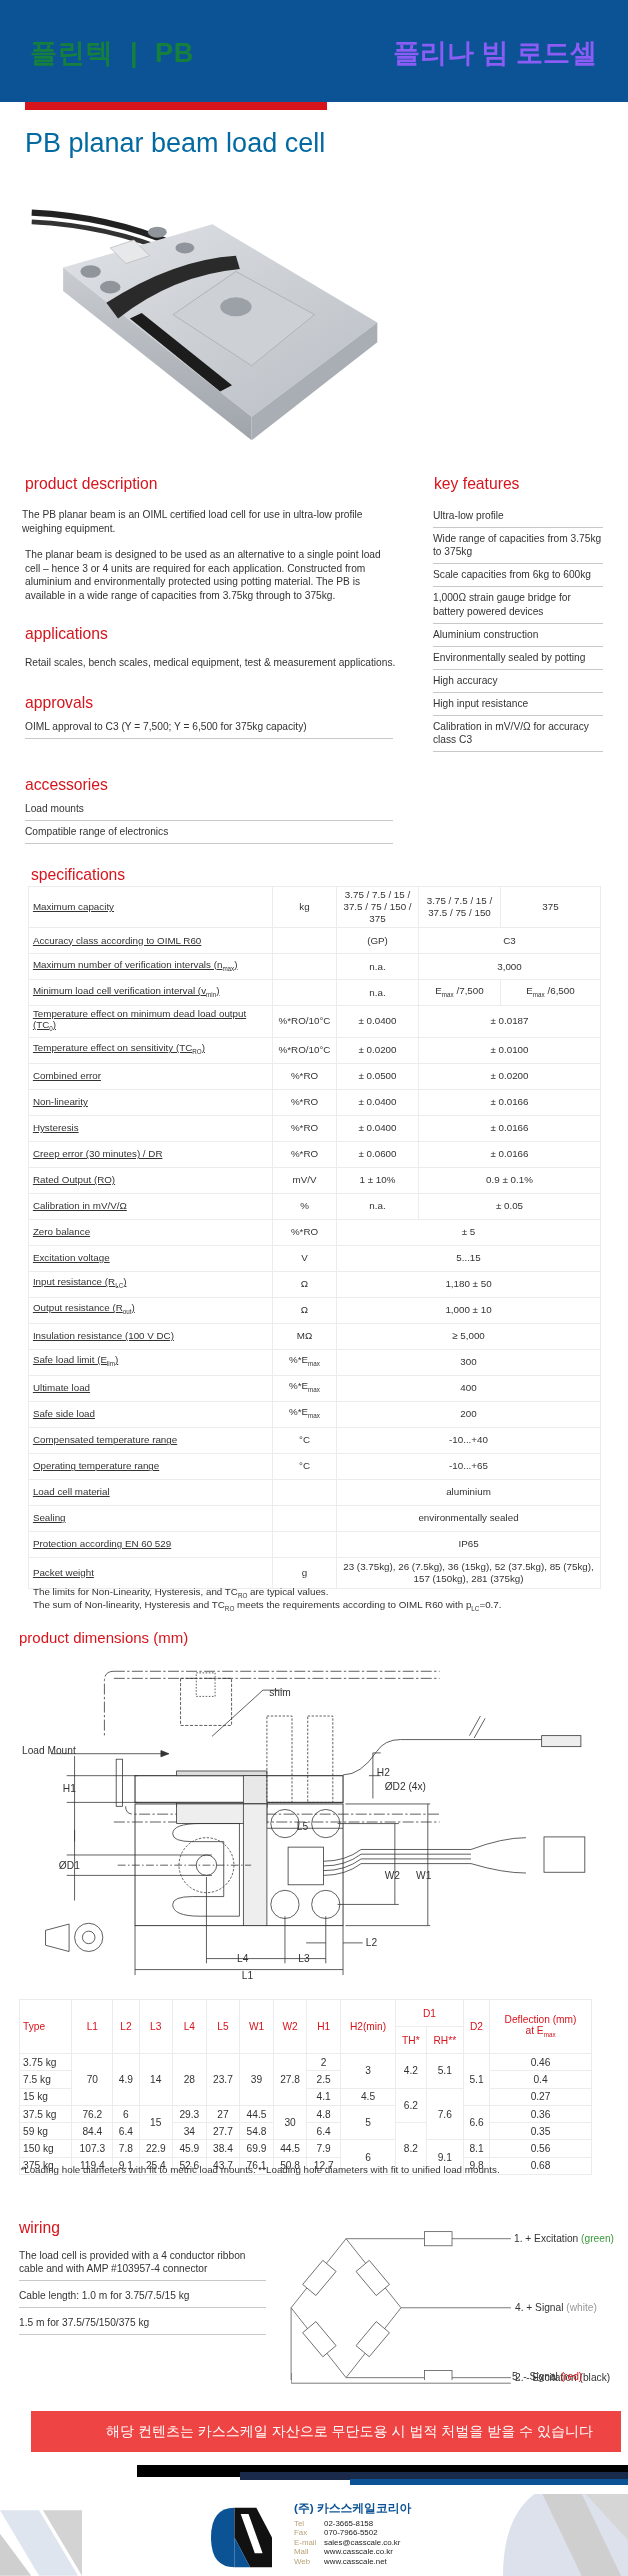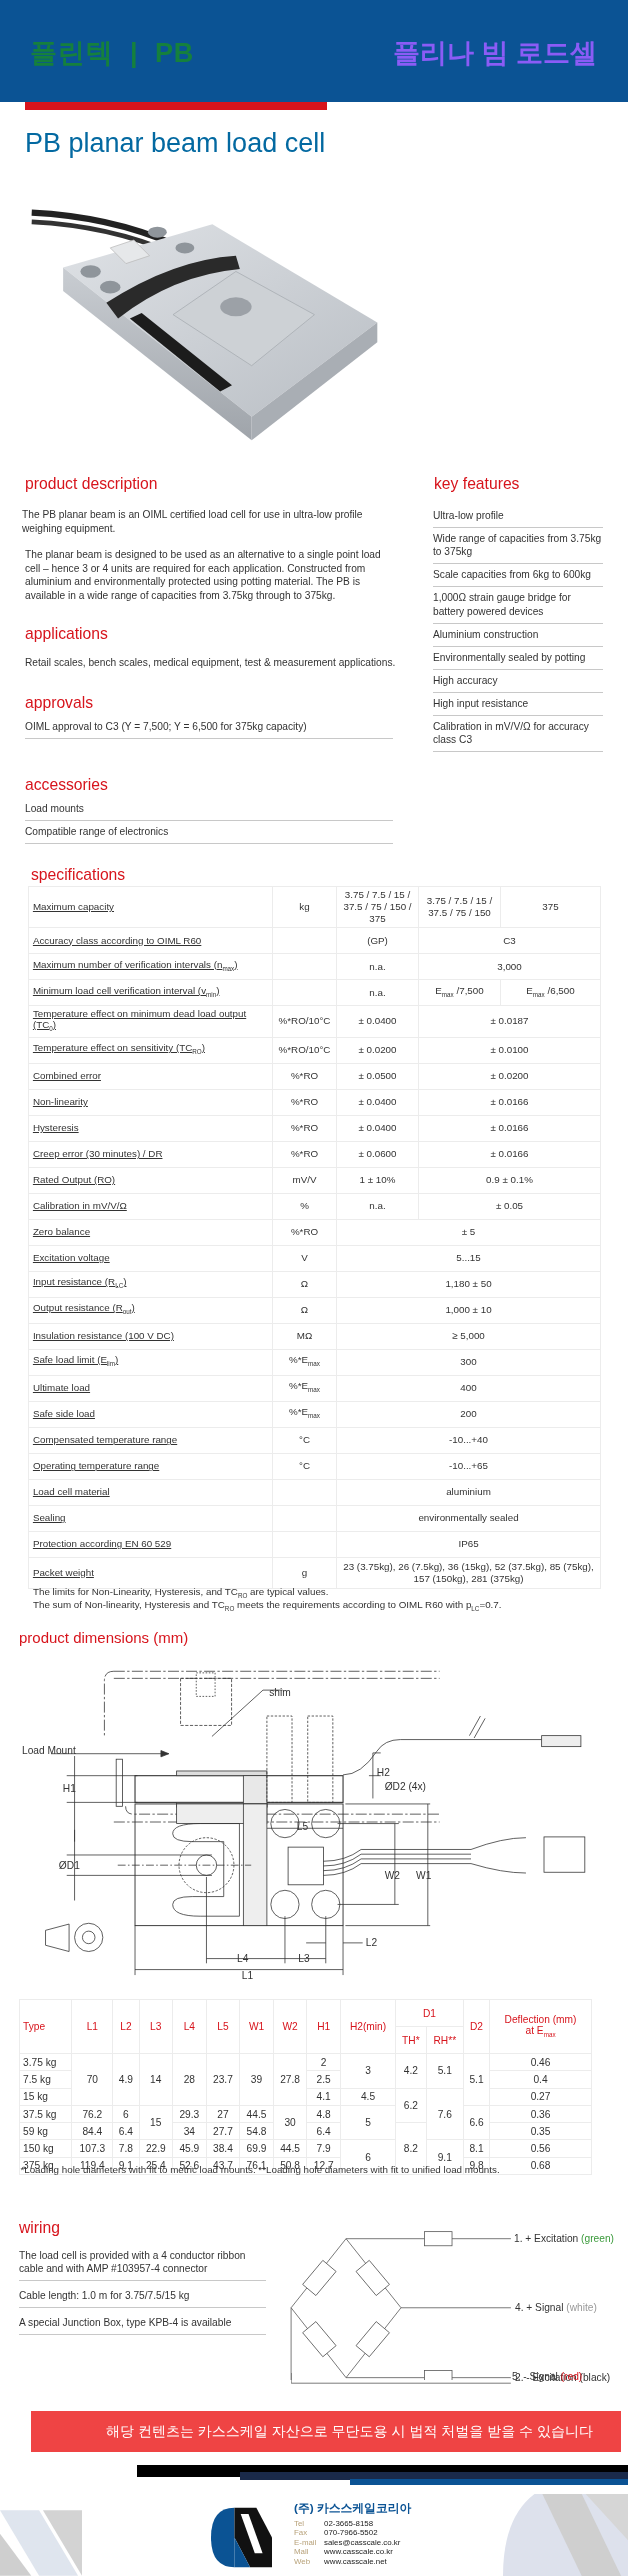--- a/index.html
+++ b/index.html
@@ -447,21 +447,21 @@
       <td>0.68</td>
     </tr>
   </tbody>
 </table>
 <div class="abs p" style="left:20.4px;top:2163px;font-size:9.8px;">*Loading hole diameters with fit to metric load mounts. **Loading hole diameters with fit to unified load mounts.</div>
 
 <div class="abs h-red" style="left:19px;top:2219px;">wiring</div>
 <div class="abs" style="left:19px;top:2245px;width:247px;">
   <div class="rule-item">The load cell is provided with a 4 conductor ribbon cable and with AMP #103957-4 connector</div>
   <div class="rule-item" style="padding-top:7.9px;">Cable length: 1.0 m for 3.75/7.5/15 kg</div>
-  <div class="rule-item" style="padding-top:7.9px;">A special Junction Box, type KPB-4 is available</div>
+  <div class="rule-item" style="padding-top:7.9px;">1.5 m for 37.5/75/150/375 kg</div>
 </div>
 <svg class="abs" style="left:283px;top:2223px;" width="236" height="157" fill="none" stroke="#555" stroke-width="1" viewBox="0 0 300 200">
   <polygon points="80,20 150,108 80,197 10,108"></polygon>
   <rect x="35" y="50" width="22" height="40" transform="rotate(40 46 70)" fill="#fff"></rect>
   <rect x="103" y="50" width="22" height="40" transform="rotate(-40 114 70)" fill="#fff"></rect>
   <rect x="35" y="128" width="22" height="40" transform="rotate(-40 46 148)" fill="#fff"></rect>
   <rect x="103" y="128" width="22" height="40" transform="rotate(40 114 148)" fill="#fff"></rect>
   <path d="M80 20 L180 20"></path>
     <rect x="180" y="11" width="35" height="18" fill="#fff"></rect>
     <path d="M215 20 L290 20"></path>

